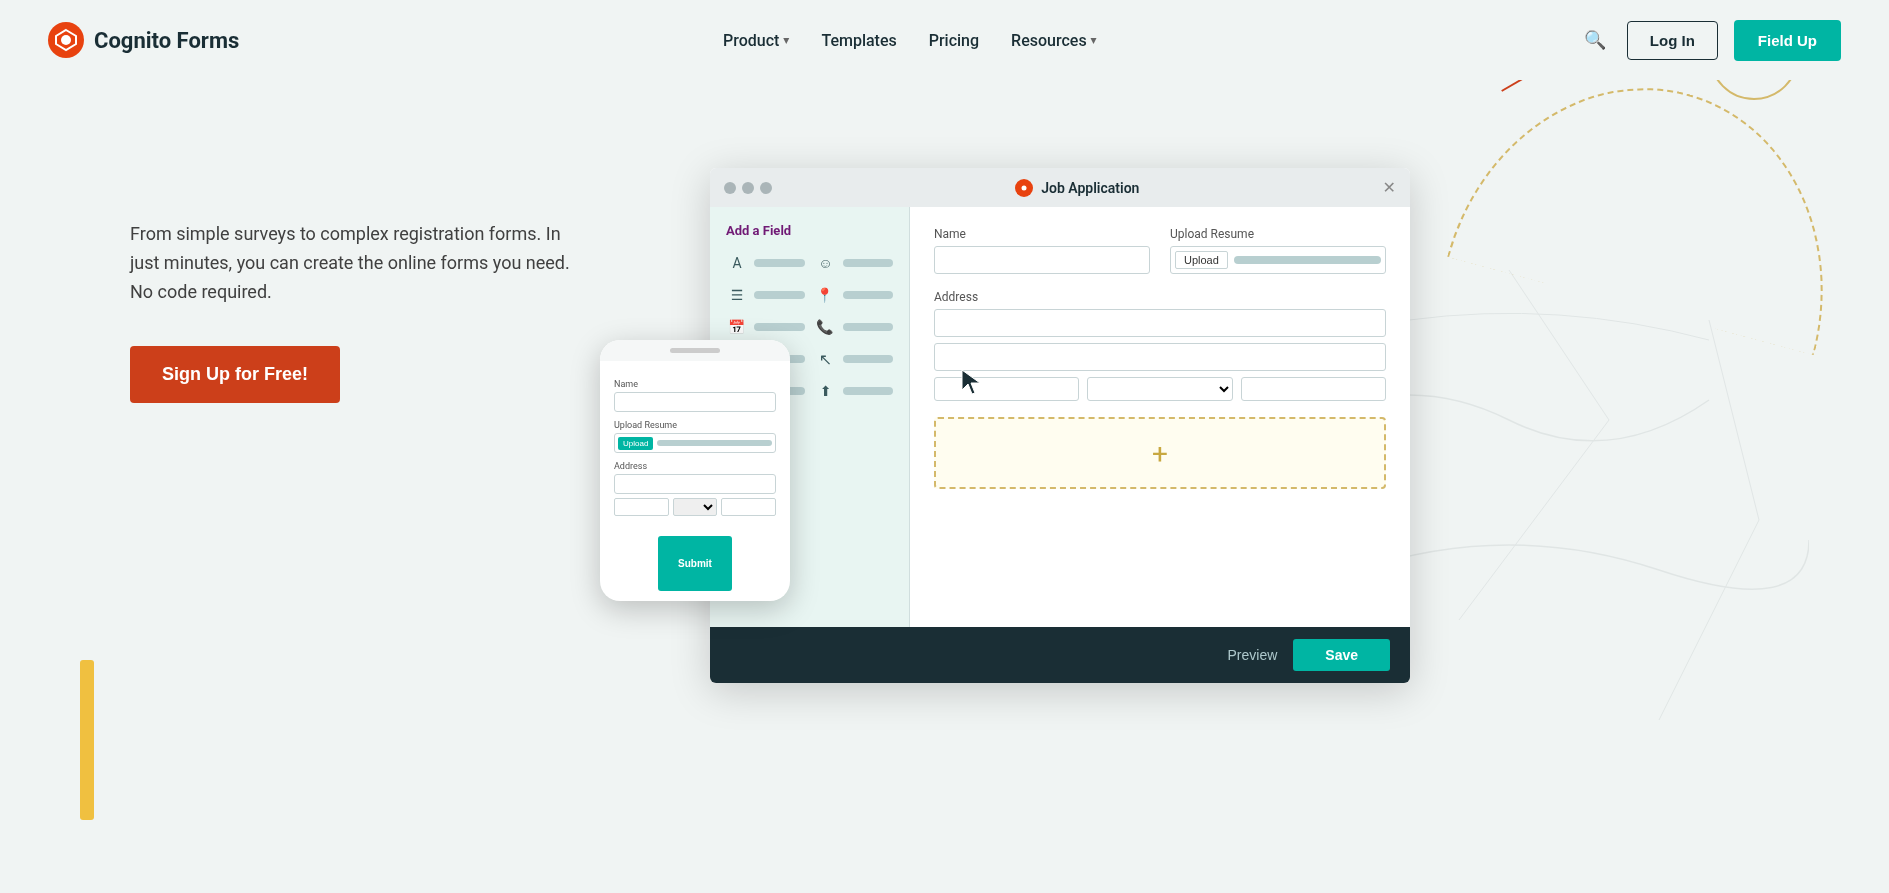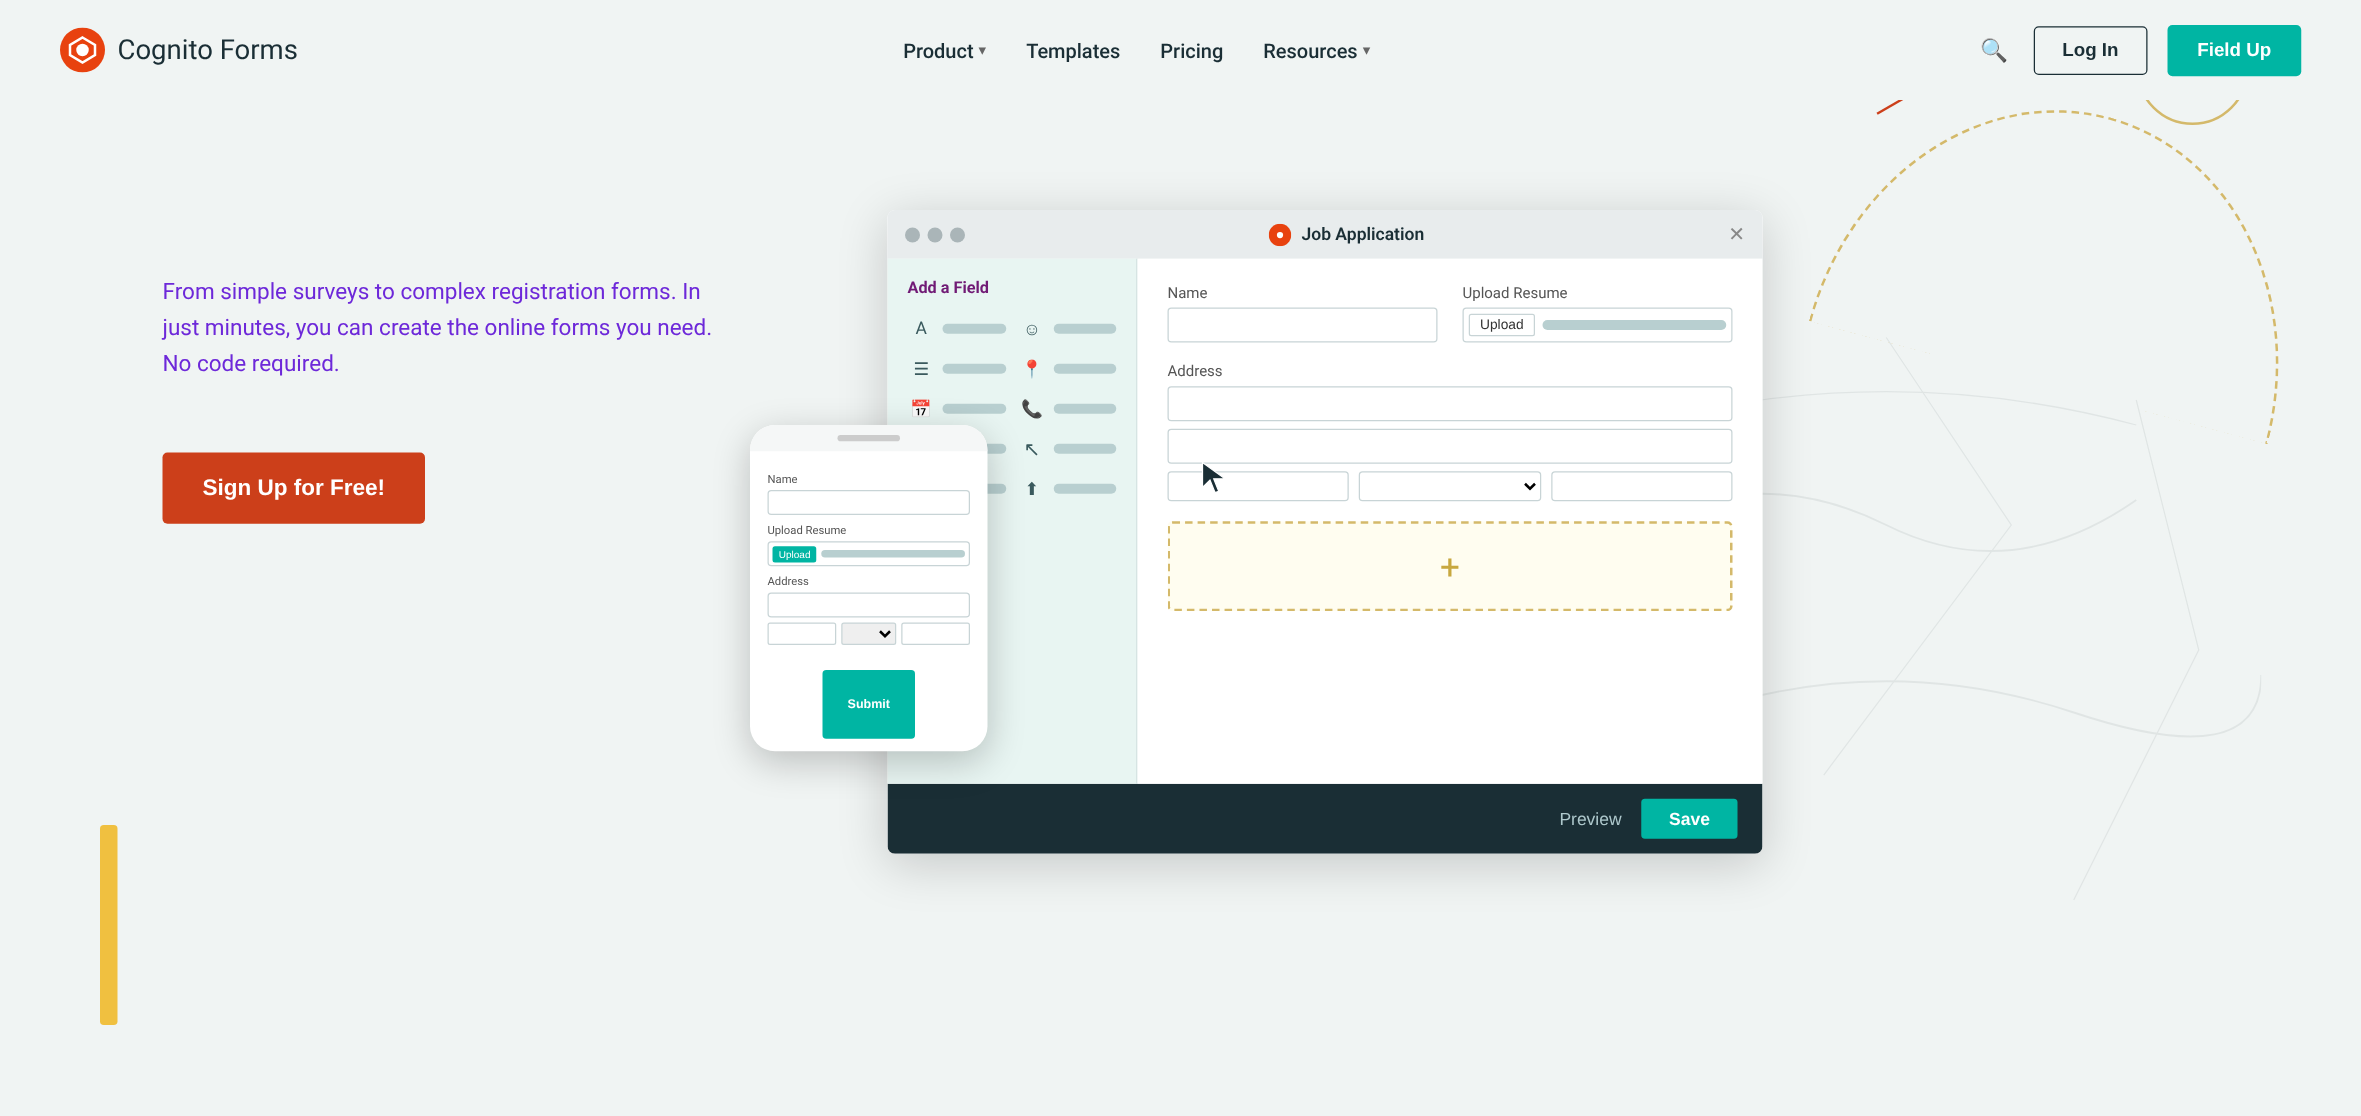--- a/index.html
+++ b/index.html
@@ -26,21 +26,21 @@
       align-items: center;
       gap: 10px;
       text-decoration: none;
     }
     .nav-logo-icon {
       width: 36px;
       height: 36px;
     }
     .nav-logo-text {
       font-size: 22px;
-      font-weight: 400;
+      font-weight: 700;
       color: #1a2e35;
     }
     .nav-links {
       display: flex;
       align-items: center;
       gap: 32px;
     }
     .nav-link {
       font-size: 16px;
       color: #1a2e35;
@@ -104,24 +104,24 @@
     }
     .hero-title {
       font-size: 62px;
       font-weight: 800;
       color: #1a2e35;
       line-height: 1.1;
       margin-bottom: 28px;
     }
     .hero-subtitle {
       font-size: 18px;
-      color: #6d28d9;
+      color: #404040;
       line-height: 1.6;
       max-width: 440px;
-      margin-bottom: 56px;
+      margin-bottom: 40px;
     }
     .btn-cta {
       background: #cc3f1a;
       color: #fff;
       border: none;
       padding: 18px 32px;
       border-radius: 4px;
       font-size: 18px;
       font-weight: 700;
       cursor: pointer;
@@ -366,21 +366,21 @@
       color: #aec8cc;
       font-size: 14px;
       background: none;
       border: none;
       cursor: pointer;
     }
     .fb-footer-save {
       background: #00b5a3;
       color: #fff;
       border: none;
-      padding: 8px 22px;
+      padding: 8px 32px;
       border-radius: 3px;
       font-size: 14px;
       font-weight: 600;
       cursor: pointer;
     }
 
     
     .mobile-form {
       position: absolute;
       top: 220px;

